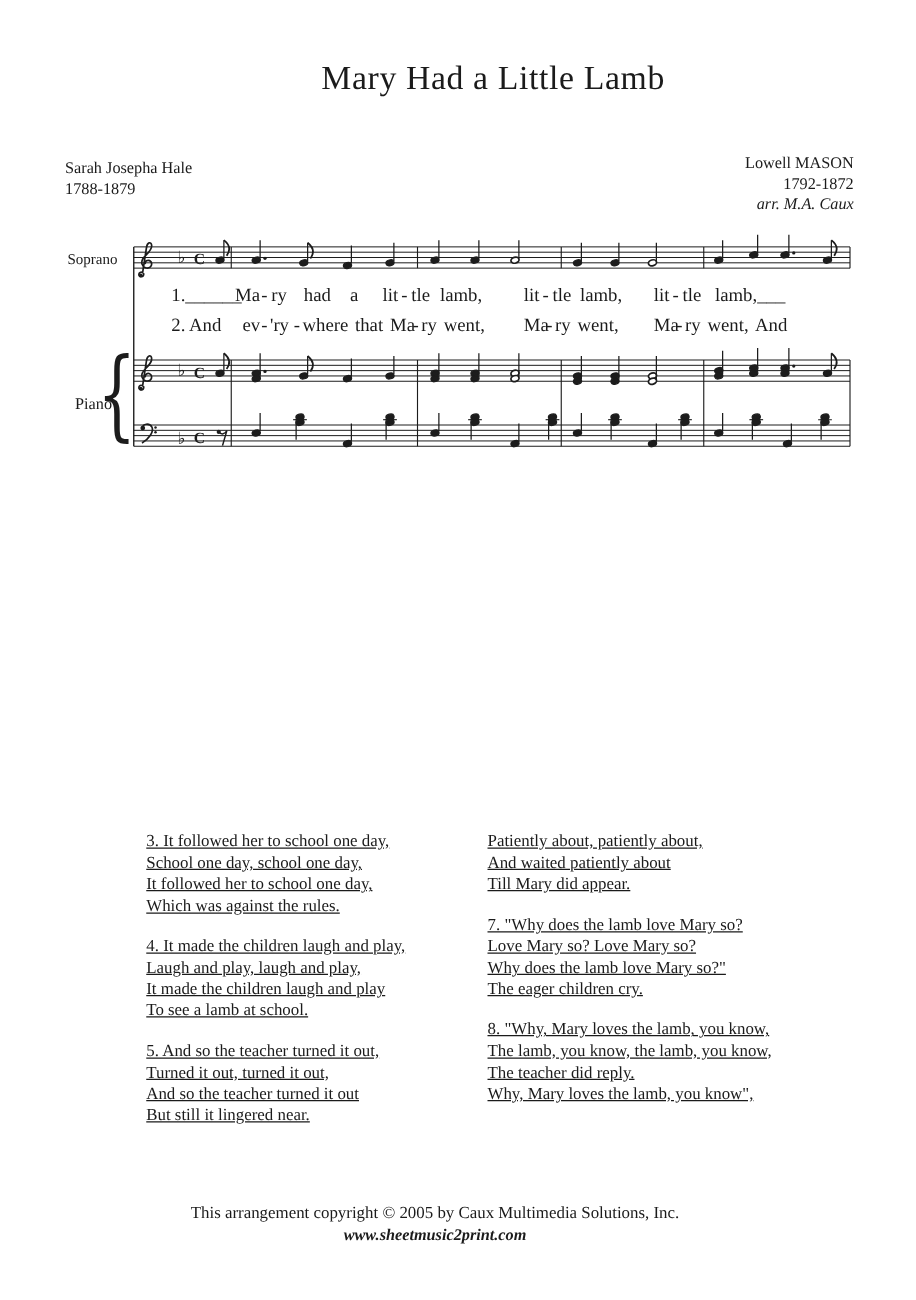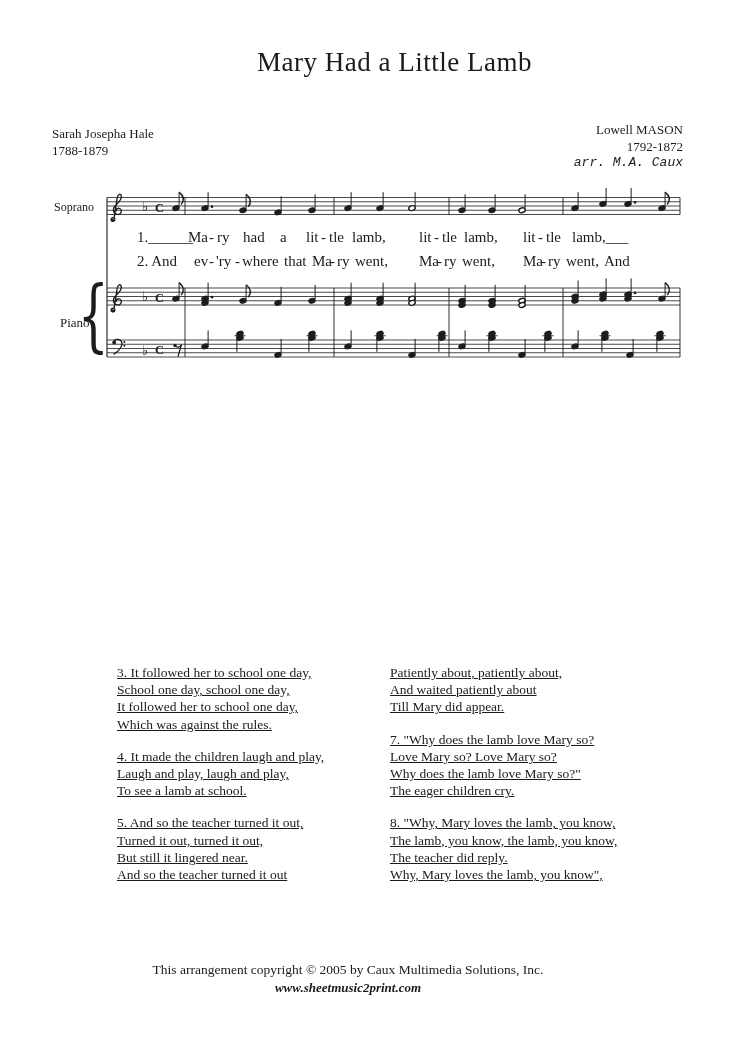--- a/index.html
+++ b/index.html
@@ -3,21 +3,21 @@
 <meta charset="utf-8">
 <style>
   html,body{margin:0;padding:0;background:#ffffff;}
   .page{position:relative;width:733px;height:1040px;background:#fff;overflow:hidden;
         font-family:"Liberation Serif", serif;color:#1b1b1b;}
   .title{position:absolute;top:47px;left:0;width:733px;text-align:center;
          font-size:27px;font-weight:400;margin:0;letter-spacing:.5px;padding-left:28px;}
   .credit{position:absolute;font-size:13px;line-height:16.5px;}
   .credit-left{left:52px;top:126px;text-align:left;}
   .credit-right{right:50px;top:122px;text-align:right;}
-  .arranger{font-style:italic;font-family:Liberation Mono, monospace;}
+  .arranger{font-style:italic;}
   .score{position:absolute;left:0;top:0;width:733px;height:400px;}
   #score-svg{position:absolute;left:0;top:0;}
   .staff-label{position:absolute;font-size:12px;}
   .syl{position:absolute;font-size:15px;white-space:pre;}
   .verses{position:absolute;top:664px;left:0;width:733px;}
   .vcol{position:absolute;top:0;font-size:13.5px;line-height:17.2px;}
   .vcol-left{left:114px;width:265px;}
   .vcol-right{left:387px;width:300px;}
   .verse{margin:0 0 15px 3px;text-decoration:underline;}
   .footer{position:absolute;left:0;top:962px;width:696px;text-align:center;}
@@ -366,27 +366,28 @@
     <div class="vcol vcol-left">
       <div class="verse">
         <div>3. It followed her to school one day,</div>
         <div>School one day, school one day,</div>
         <div>It followed her to school one day,</div>
         <div>Which was against the rules.</div>
       </div>
       <div class="verse">
         <div>4. It made the children laugh and play,</div>
         <div>Laugh and play, laugh and play,</div>
+        <div>It made the children laugh and play</div>
         <div>To see a lamb at school.</div>
       </div>
       <div class="verse">
         <div>5. And so the teacher turned it out,</div>
         <div>Turned it out, turned it out,</div>
+        <div>And so the teacher turned it out</div>
         <div>But still it lingered near.</div>
-        <div>And so the teacher turned it out</div>
       </div>
     </div>
     <div class="vcol vcol-right">
       <div class="verse">
         <div>Patiently about, patiently about,</div>
         <div>And waited patiently about</div>
         <div>Till Mary did appear.</div>
       </div>
       <div class="verse">
         <div>7. "Why does the lamb love Mary so?</div>

